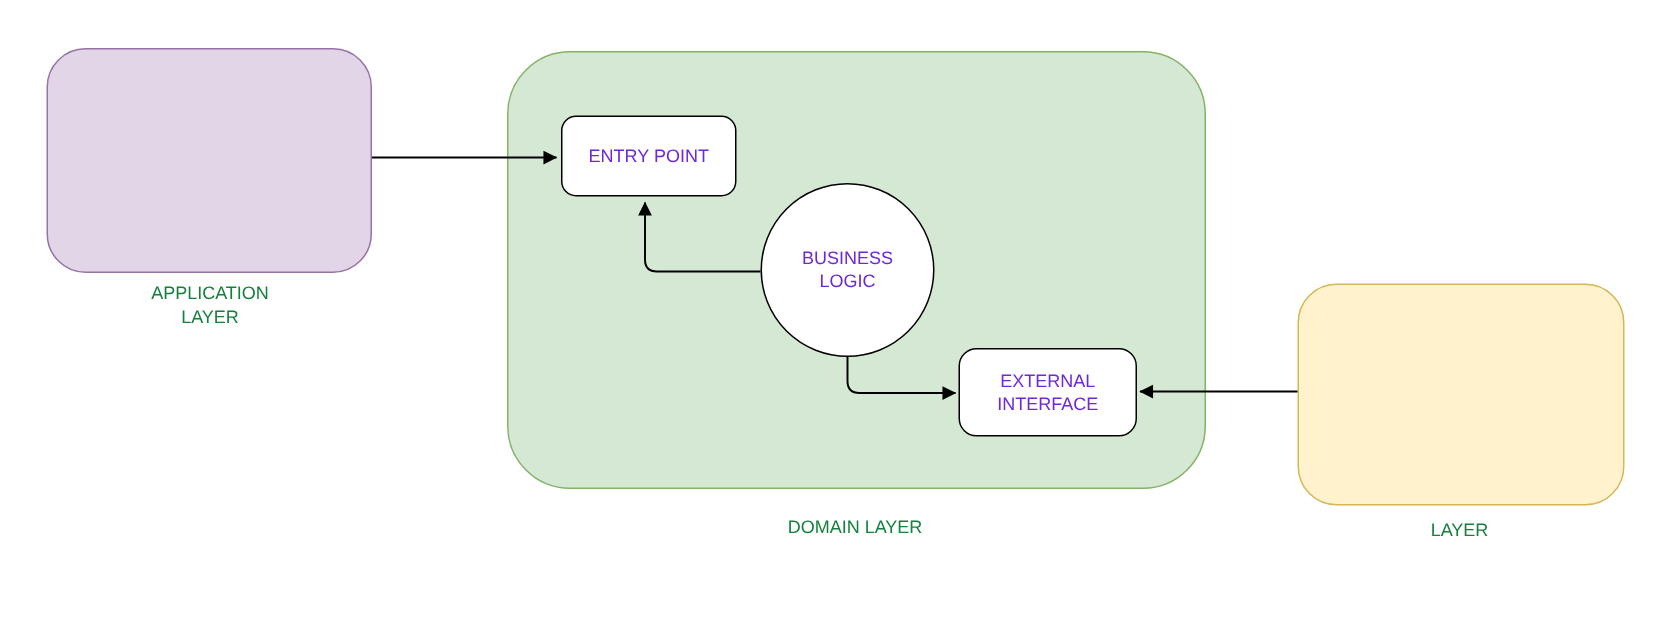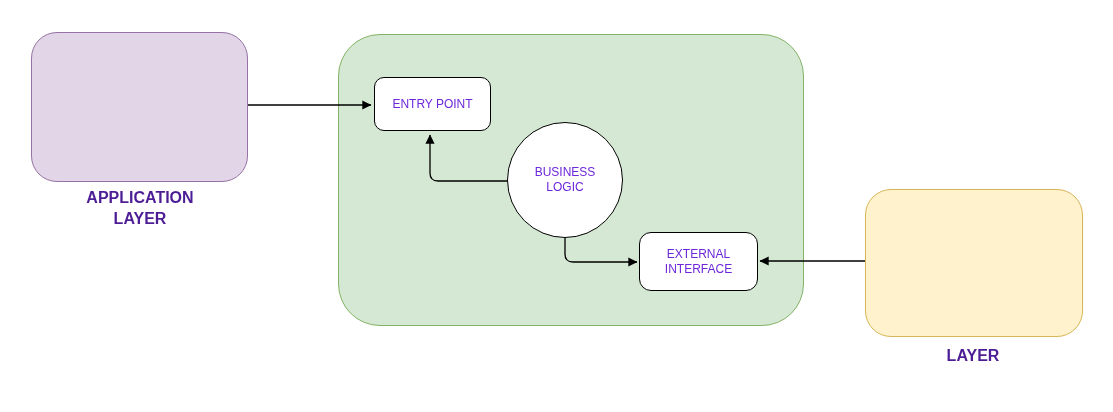--- a/index.html
+++ b/index.html
@@ -15,23 +15,23 @@
     position: absolute;
     box-sizing: border-box;
     border: 1.5px solid;
     border-radius: 26px;
   }
   .layer-box.domain { border-radius: 42px; }
   .layer-label {
     position: absolute;
     width: 200px;
     text-align: center;
-    font-size: 16px;
-    font-weight: bold;
-    color: #4c1d95;
+    font-size: 12px;
+    font-weight: normal;
+    color: #15803d;
     line-height: 1.3;
   }
   .layer-label span { display: block; }
   .node {
     position: absolute;
     box-sizing: border-box;
     background: #ffffff;
     border: 1.5px solid #000000;
     display: flex;
     flex-direction: column;
@@ -59,20 +59,23 @@
 
 <div class="canvas">
 
   <div class="layer-box" style="left: 31px; top: 32px; width: 217px; height: 150px; background: rgb(225, 213, 231); border-color: rgb(150, 115, 166);"></div>
   <div class="layer-label" style="left:40px; top:188px;">
     <span>APPLICATION</span>
     <span>LAYER</span>
   </div>
 
   <div class="layer-box domain" style="left: 338px; top: 34px; width: 466px; height: 292px; background: rgb(213, 232, 212); border-color: rgb(130, 179, 102);"></div>
+  <div class="layer-label" style="left:470px; top:344px;">
+    <span>DOMAIN LAYER</span>
+  </div>
 
   <div class="layer-box" style="left: 865px; top: 189px; width: 218px; height: 148px; background: rgb(255, 242, 204); border-color: rgb(214, 182, 86);"></div>
   <div class="layer-label" style="left:873px; top:346px;">
     <span>LAYER</span>
   </div>
 
   <div class="node rect" style="left: 374px; top: 77px; width: 117px; height: 54px; background: rgb(255, 255, 255); border-color: rgb(0, 0, 0);">
     <span>ENTRY POINT</span>
   </div>
 

